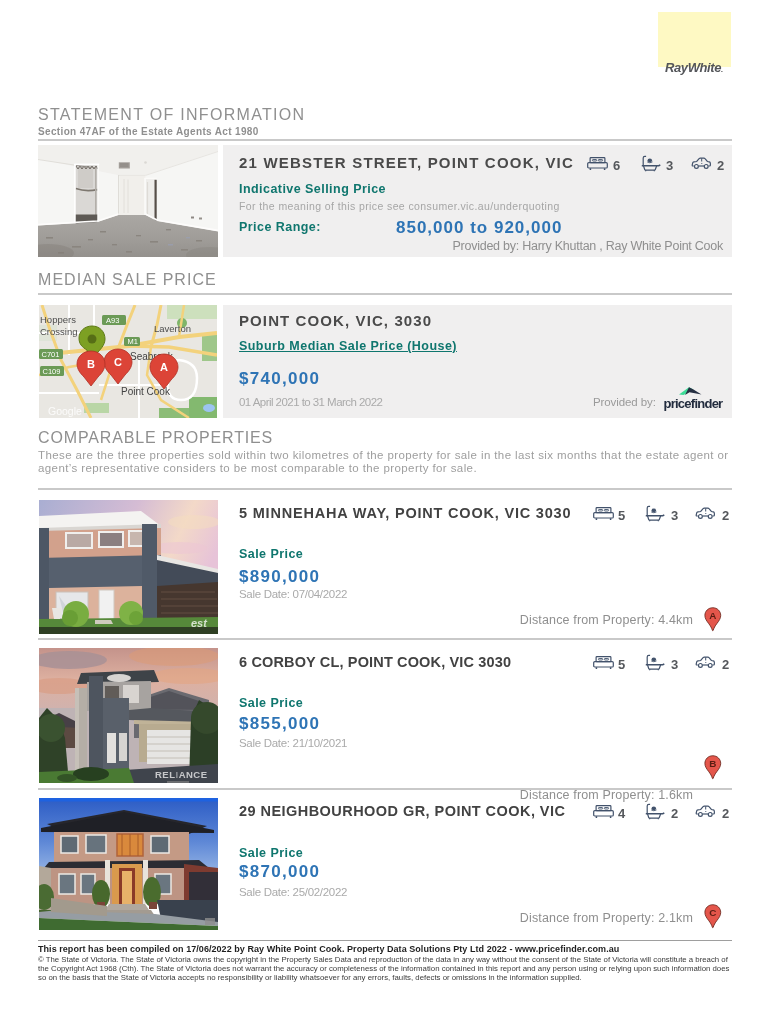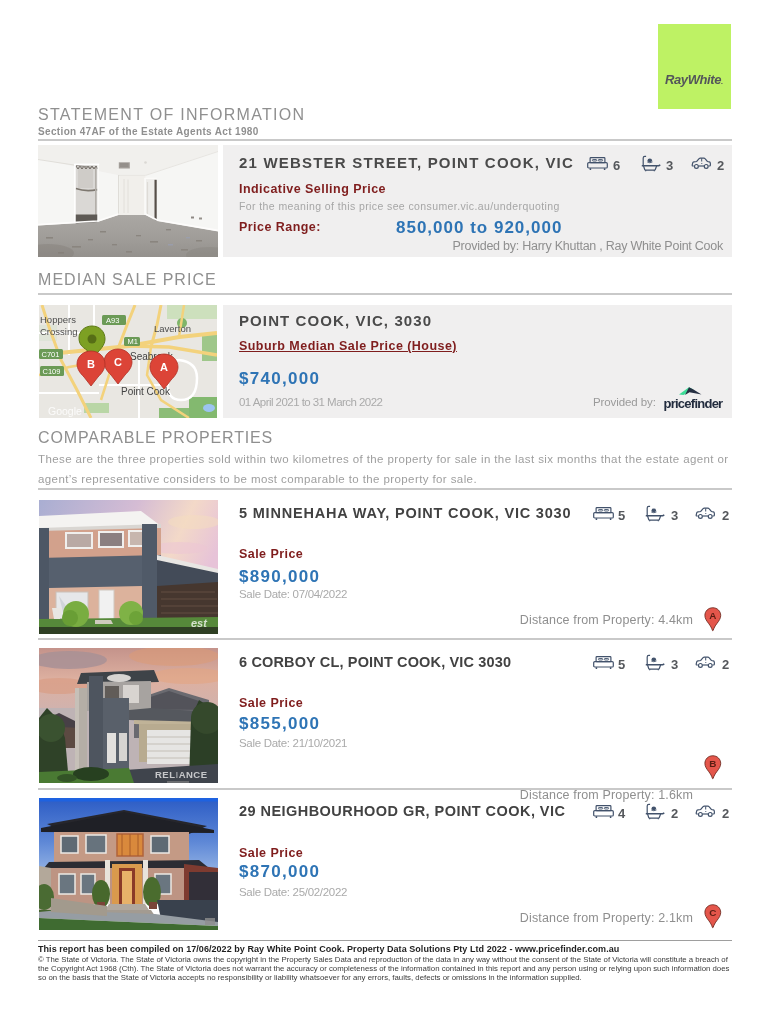--- a/index.html
+++ b/index.html
@@ -4,31 +4,31 @@
 <style>
 * { margin:0; padding:0; box-sizing:border-box; }
 html,body { width:770px; height:1024px; background:#fff; font-family:"Liberation Sans",sans-serif; position:relative; overflow:hidden; }
 .abs { position:absolute; }
 .h1 { font-size:16px; font-weight:normal; color:#8f8f8f; letter-spacing:1.3px; white-space:nowrap; }
 .sub { font-size:10px; font-weight:bold; color:#8f8f8f; letter-spacing:0.35px; white-space:nowrap; }
 .hr { height:1.5px; background:#c9c9c9; }
 .gbox { background:#f0efef; }
 .title { font-size:15px; font-weight:bold; color:#4a4a4a; letter-spacing:1.15px; white-space:nowrap; }
 .ctitle { font-size:14.5px; font-weight:bold; color:#424242; white-space:nowrap; }
-.lbl { font-size:12.5px; font-weight:bold; color:#7f1d1d; letter-spacing:0.45px; white-space:nowrap; }
+.lbl { font-size:12.5px; font-weight:bold; color:#0f766e; letter-spacing:0.45px; white-space:nowrap; }
 .tiny { font-size:10.5px; color:#a6a6a6; letter-spacing:0.4px; white-space:nowrap; }
 .sdate { font-size:11.5px; color:#aaa; letter-spacing:-0.3px; white-space:nowrap; position:absolute; }
 .blue { font-size:17px; font-weight:bold; color:#2e74b5; letter-spacing:1.3px; white-space:nowrap; }
 .prov { font-size:12.5px; color:#8f8f8f; letter-spacing:0.15px; white-space:nowrap; }
 .num { font-size:13px; font-weight:bold; color:#55585c; }
 </style>
 </head>
 <body>
 
-<div class="abs" style="left:658px; top:24px; width:73px; height:85px; background:#bef264;">
+<div class="abs" style="left:658px; top:12px; width:73px; height:55px; background:#fef9c3;">
   <div class="abs" style="left:7px; top:48px; font-size:13px; font-weight:bold; font-style:italic; color:#54565a; letter-spacing:-0.4px;">RayWhite<span style="font-size:8px;">.</span></div>
 </div>
 
 <div class="abs h1" style="left:38px; top:105.5px;">STATEMENT OF INFORMATION</div>
 <div class="abs sub" style="left:38px; top:126px;">Section 47AF of the Estate Agents Act 1980</div>
 <div class="abs hr" style="left:38px; top:139px; width:694px;"></div>
 
 <svg class="abs" style="left:38px; top:145px;" width="180" height="112" viewBox="0 0 180 112">
   <defs>
     <linearGradient id="floorg" x1="0" y1="0" x2="0" y2="1">
@@ -226,21 +226,21 @@
 <div class="abs blue" style="left:239px; top:368.5px;">$740,000</div>
 <div class="abs sdate" style="left:239px; top:395.5px; letter-spacing:-0.55px;">01 April 2021 to 31 March 2022</div>
 <div class="abs" style="left:593px; top:396px; font-size:11.5px; color:#9a9a9a; letter-spacing:-0.1px;">Provided by:</div>
 <svg class="abs" style="left:663px; top:385px;" width="70" height="28" viewBox="0 0 70 28">
   <polygon points="16,9.6 26,2.2 30.5,4.6 20.5,10" fill="#3ddc97"></polygon>
   <polygon points="26,2.2 30.5,4.6 38.5,9.6 26.5,7.2 22,9.9" fill="#252f42"></polygon>
   <text x="0.5" y="22.5" font-size="13" font-weight="bold" fill="#222c3e" font-family="Liberation Sans" letter-spacing="-0.75">pricefinder</text>
 </svg>
 
 <div class="abs h1" style="left:38px; top:428.5px; letter-spacing:0.85px;">COMPARABLE PROPERTIES</div>
-<div class="abs" style="left:38px; top:449px; width:700px; font-size:11.5px; color:#9e9e9e; line-height:20px; letter-spacing:0.4px;">These are the three properties sold within two kilometres of the property for sale in the last six months that the estate agent or<br>agent’s representative considers to be most comparable to the property for sale.</div>
+<div class="abs" style="left:38px; top:449px; width:700px; font-size:11.5px; color:#9e9e9e; line-height:13px; letter-spacing:0.4px;">These are the three properties sold within two kilometres of the property for sale in the last six months that the estate agent or<br>agent’s representative considers to be most comparable to the property for sale.</div>
 <div class="abs hr" style="left:38px; top:488px; width:694px;"></div>
 
 <svg class="abs" style="left:39px; top:500px;" width="179" height="134" viewBox="0 0 179 134">
   <defs>
     <linearGradient id="sky1" x1="0" y1="0" x2="1" y2="0.35">
       <stop offset="0" stop-color="#a9aed2"></stop>
         <stop offset="0.5" stop-color="#d5bcd4"></stop>
         <stop offset="0.78" stop-color="#f3d9c8"></stop>
         <stop offset="1" stop-color="#e7c3d8"></stop>
     </linearGradient>

